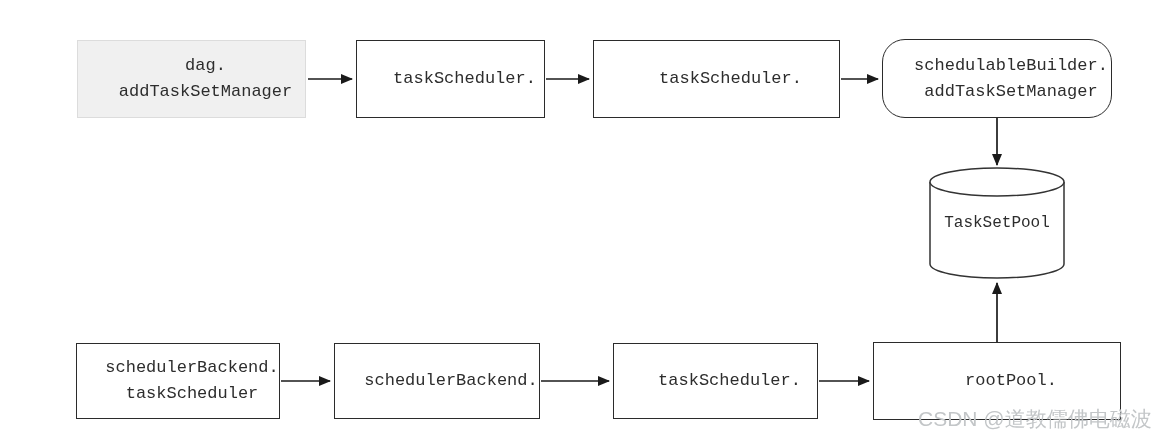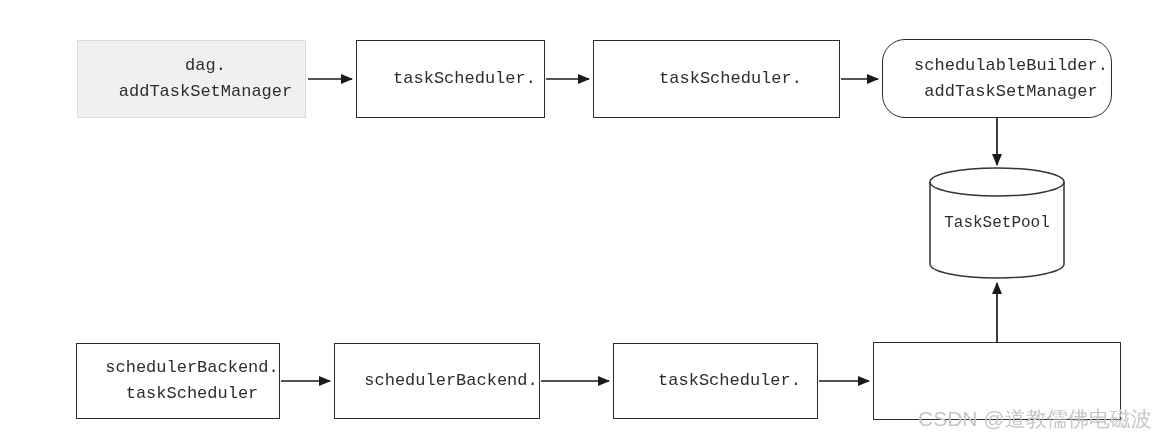--- a/index.html
+++ b/index.html
@@ -117,17 +117,18 @@
 
   <div class="node" style="left:334px; top:343px; width:206px; height:76px;">
     <span>schedulerBackend.</span>
   </div>
 
   <div class="node" style="left:613px; top:343px; width:205px; height:76px;">
     <span>taskScheduler.</span>
   </div>
 
   <div class="node" style="left:873px; top:342px; width:248px; height:78px;">
+    <span>rootPool.</span>
   </div>
 
   <div class="watermark" style="left:918px; top:405px;">CSDN @道教儒佛电磁波</div>
 
 </div>
 
 </body></html>

